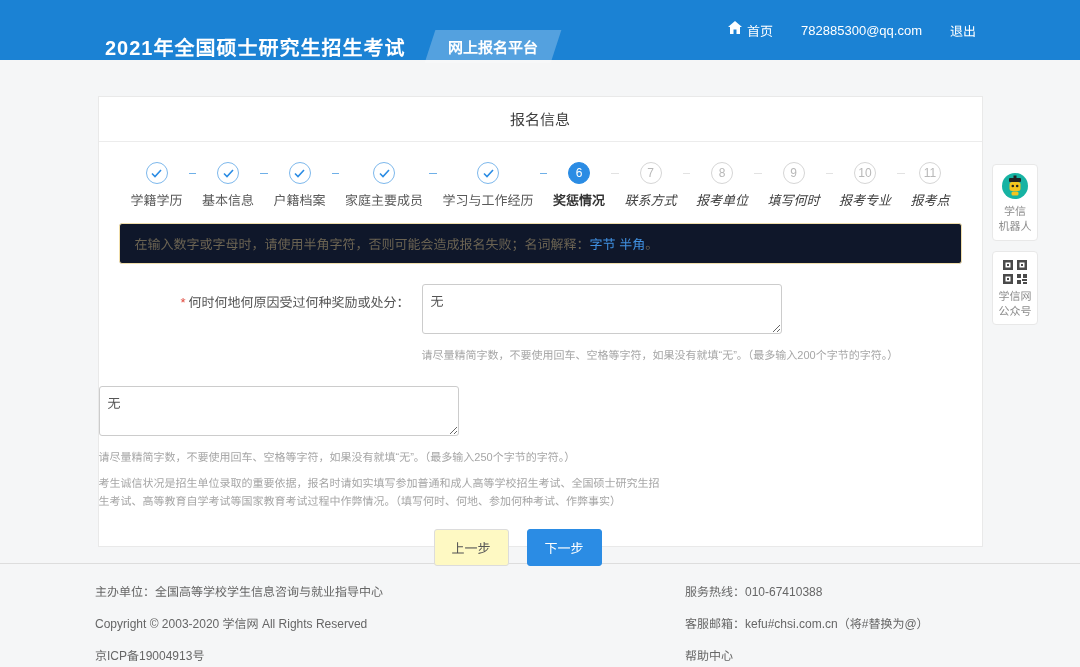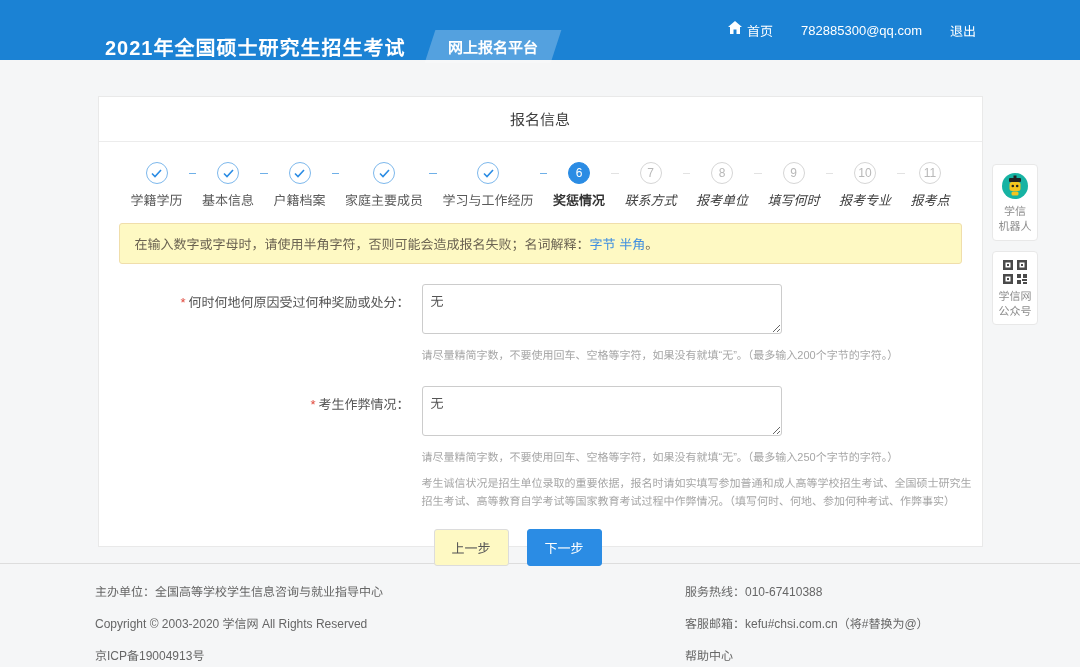--- a/index.html
+++ b/index.html
@@ -39,21 +39,21 @@
   .step-label { margin-top:6px; font-size:13px; white-space:nowrap; }
   .step.done .step-label { color:#5a5a5a; }
   .step.current .step-label { color:#333; font-weight:bold; }
   .step.todo .step-label { color:#404040;font-style:italic; }
   .connector { flex:1; height:1px; margin:11px 6px 0 6px; }
   .connector.done { background:#6fb0e8; }
   .connector.todo { background:#e2e2e2; }
   .check-icon svg { display:block; }
 
   
-  .notice { margin:14px 20px 0 20px; background:#fef9c3; border:1px solid #f0deab;
+  .notice { margin:14px 20px 0 20px; background:#0f172a; border:1px solid #f0deab;
     border-radius:3px; padding:10px 15px; font-size:13px; color:#6b6352; }
   .notice a { color:#4090e0; text-decoration:none; cursor:pointer; }
 
   
   .form { margin-top:20px; }
   .field-row { display:flex; }
   .field-row + .field-row { margin-top:22px; }
   .field-label { width:323px; flex:none; text-align:right; padding:8px 12px 0 0;
     font-size:13px; color:#555; }
   .req-mark { color:#e0483c; margin-right:3px; }
@@ -211,23 +211,20 @@
         <div class="field-label">
           <span class="req-mark">*</span><span>何时何地何原因受过何种奖励或处分：</span>
         </div>
         <div class="field-control">
           <textarea style="">无</textarea>
           <div class="hint">请尽量精简字数，不要使用回车、空格等字符，如果没有就填“无”。（最多输入200个字节的字符。）</div>
         </div>
       </div>
 
       <div class="field-row">
-        <div class="field-label">
-          <span class="req-mark">*</span><span>考生作弊情况：</span>
-        </div>
         <div class="field-control">
           <textarea style="">无</textarea>
           <div class="hint">请尽量精简字数，不要使用回车、空格等字符，如果没有就填“无”。（最多输入250个字节的字符。）</div>
           <div class="hint">考生诚信状况是招生单位录取的重要依据，报名时请如实填写参加普通和成人高等学校招生考试、全国硕士研究生招生考试、高等教育自学考试等国家教育考试过程中作弊情况。（填写何时、何地、参加何种考试、作弊事实）</div>
         </div>
       </div>
 
       <div class="btn-row">
         <button class="btn btn-prev">上一步</button>
         <button class="btn btn-next">下一步</button>

